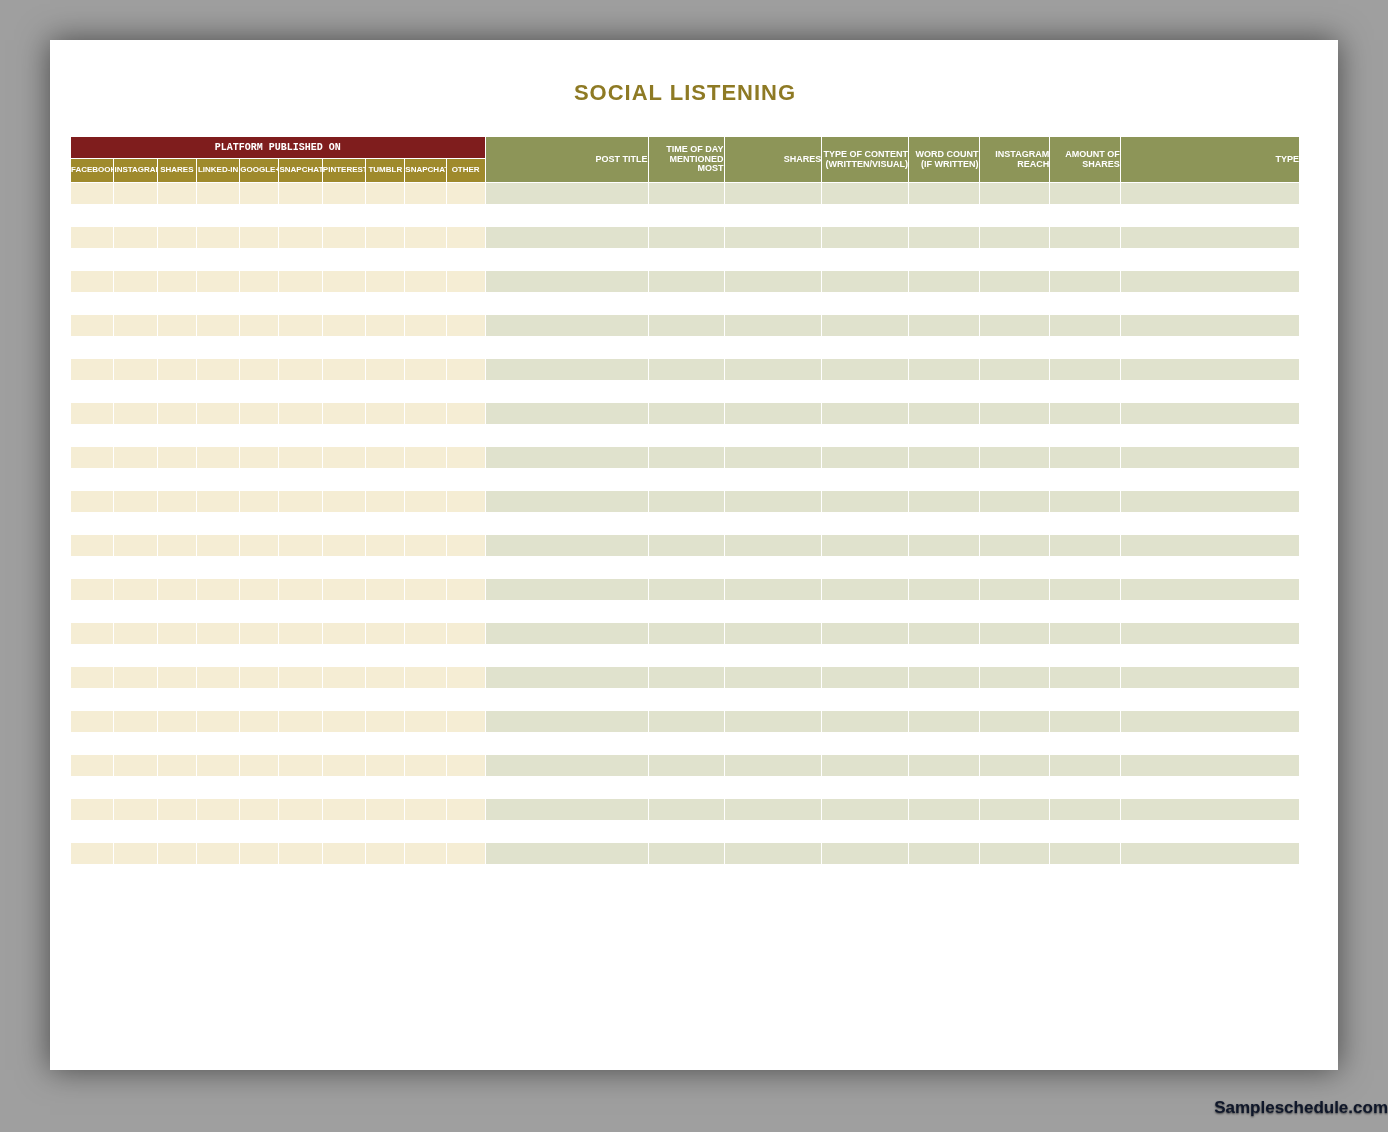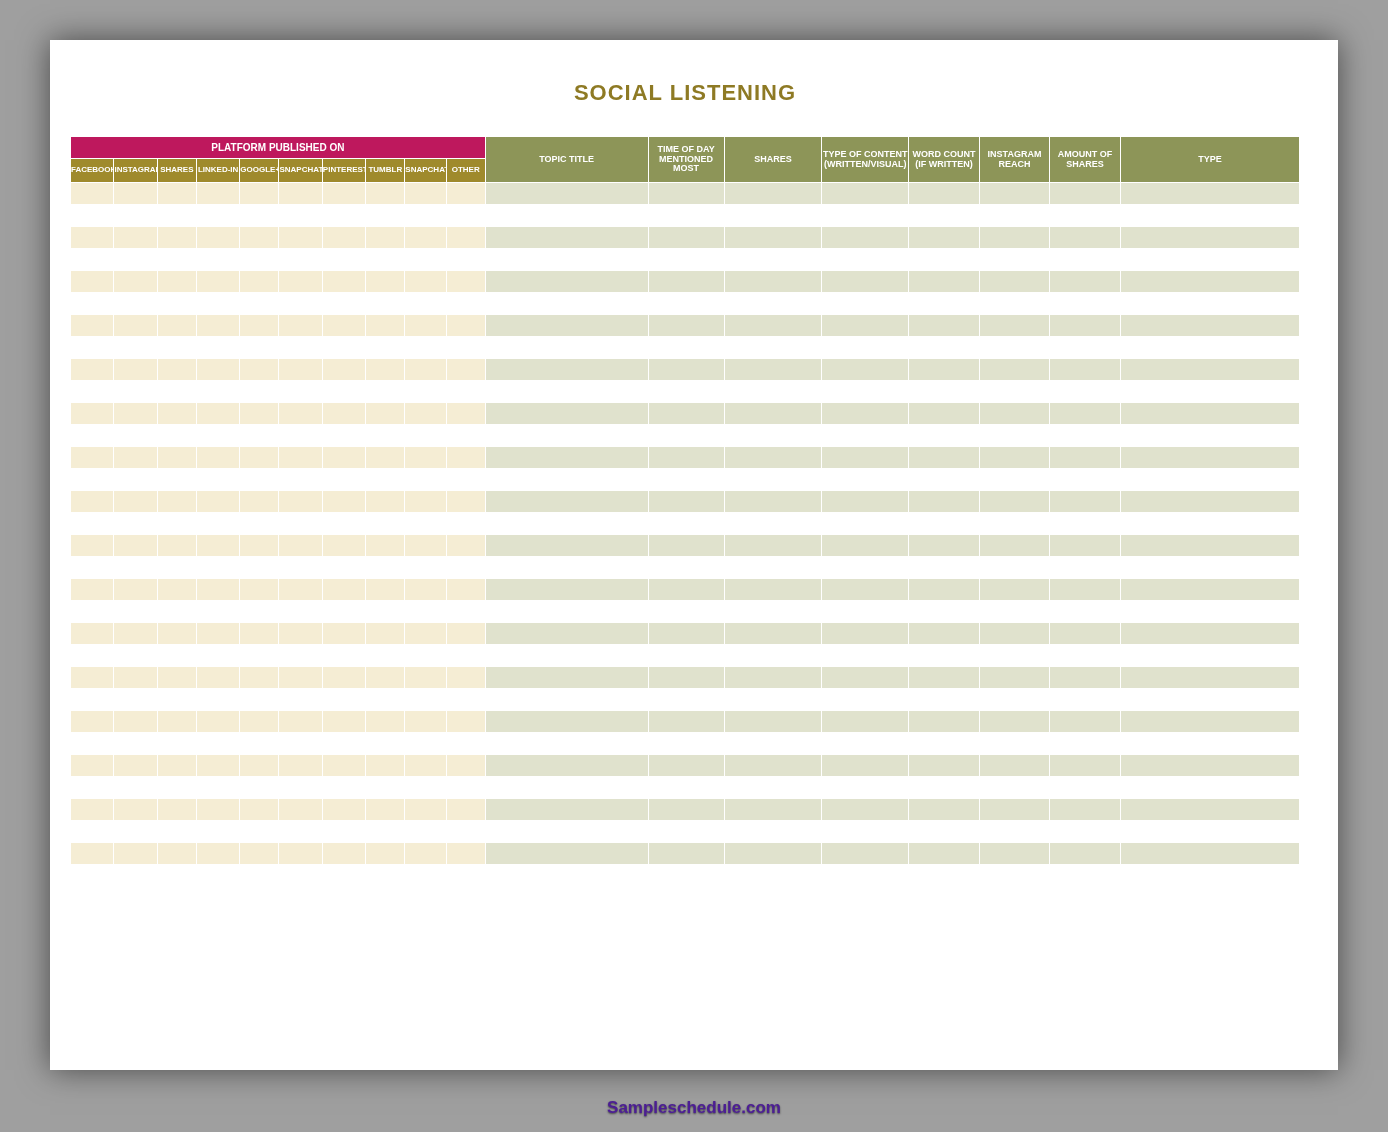--- a/index.html
+++ b/index.html
@@ -40,62 +40,63 @@
     border:1px solid #ffffff;
     padding:0;
     height:22px;
     box-sizing:border-box;
   }
   
   tr.hdr1 th{height:22px;}
   tr.hdr2 th{height:24px;}
   
   th.left-top{
-    background:#be185d;
+    background:#7f1d1d;
     color:#ffffff;
     font-size:10px;
     font-weight:bold;
     vertical-align:middle;
+    font-family:Liberation Mono, monospace;
   }
   th.left-sub{
     background:#9f8a2c;
     color:#ffffff;
     font-size:8px;
     font-weight:bold;
     text-align:center;
     vertical-align:middle;
     line-height:1.1;
     overflow:hidden;
   }
   
   th.right{
     background:#8d9558;
     color:#ffffff;
     font-size:9px;
     font-weight:bold;
-    text-align:center;
+    text-align:right;
     vertical-align:middle;
     line-height:1.1;
     overflow:hidden;
     padding:2px 2px;
   }
   
   td.lcell{ }
   td.rcell{ }
   tr.odd  td.lcell{ background:#f5edd4; }
   tr.even td.lcell{ background:#ffffff; }
   tr.odd  td.rcell{ background:#e0e2cd; }
   tr.even td.rcell{ background:#ffffff; }
 
   .footer{
     position:absolute;
     left:0;right:0;
     bottom:14px;
-    text-align:center;
-    color:#4c1d95;
+    text-align:right;
+    color:#0f172a;
     font-size:17px;
     font-weight:bold;
     text-shadow:0 1px 2px rgba(0,0,0,0.6);
   }
 </style>
 </head>
 <body>
 
 <div class="page">
   <div class="title">SOCIAL LISTENING</div>
@@ -119,21 +120,21 @@
       <col style="width:90px">
       <col style="width:80px">
       <col style="width:65px">
       <col style="width:65px">
       <col style="width:65px">
       <col style="width:165px">
     </colgroup>
     <thead>
       <tr class="hdr1">
         <th class="left-top" colspan="10">PLATFORM PUBLISHED ON</th>
-        <th class="right" rowspan="2">TOPIC TITLE</th>
+        <th class="right" rowspan="2">POST TITLE</th>
         <th class="right" rowspan="2">TIME OF DAY MENTIONED MOST</th>
         <th class="right" rowspan="2">SHARES</th>
         <th class="right" rowspan="2">TYPE OF CONTENT (WRITTEN/VISUAL)</th>
         <th class="right" rowspan="2">WORD COUNT (IF WRITTEN)</th>
         <th class="right" rowspan="2">INSTAGRAM REACH</th>
         <th class="right" rowspan="2">AMOUNT OF SHARES</th>
         <th class="right" rowspan="2">TYPE</th>
       </tr>
       <tr class="hdr2">
         <th class="left-sub">FACEBOOK</th>

